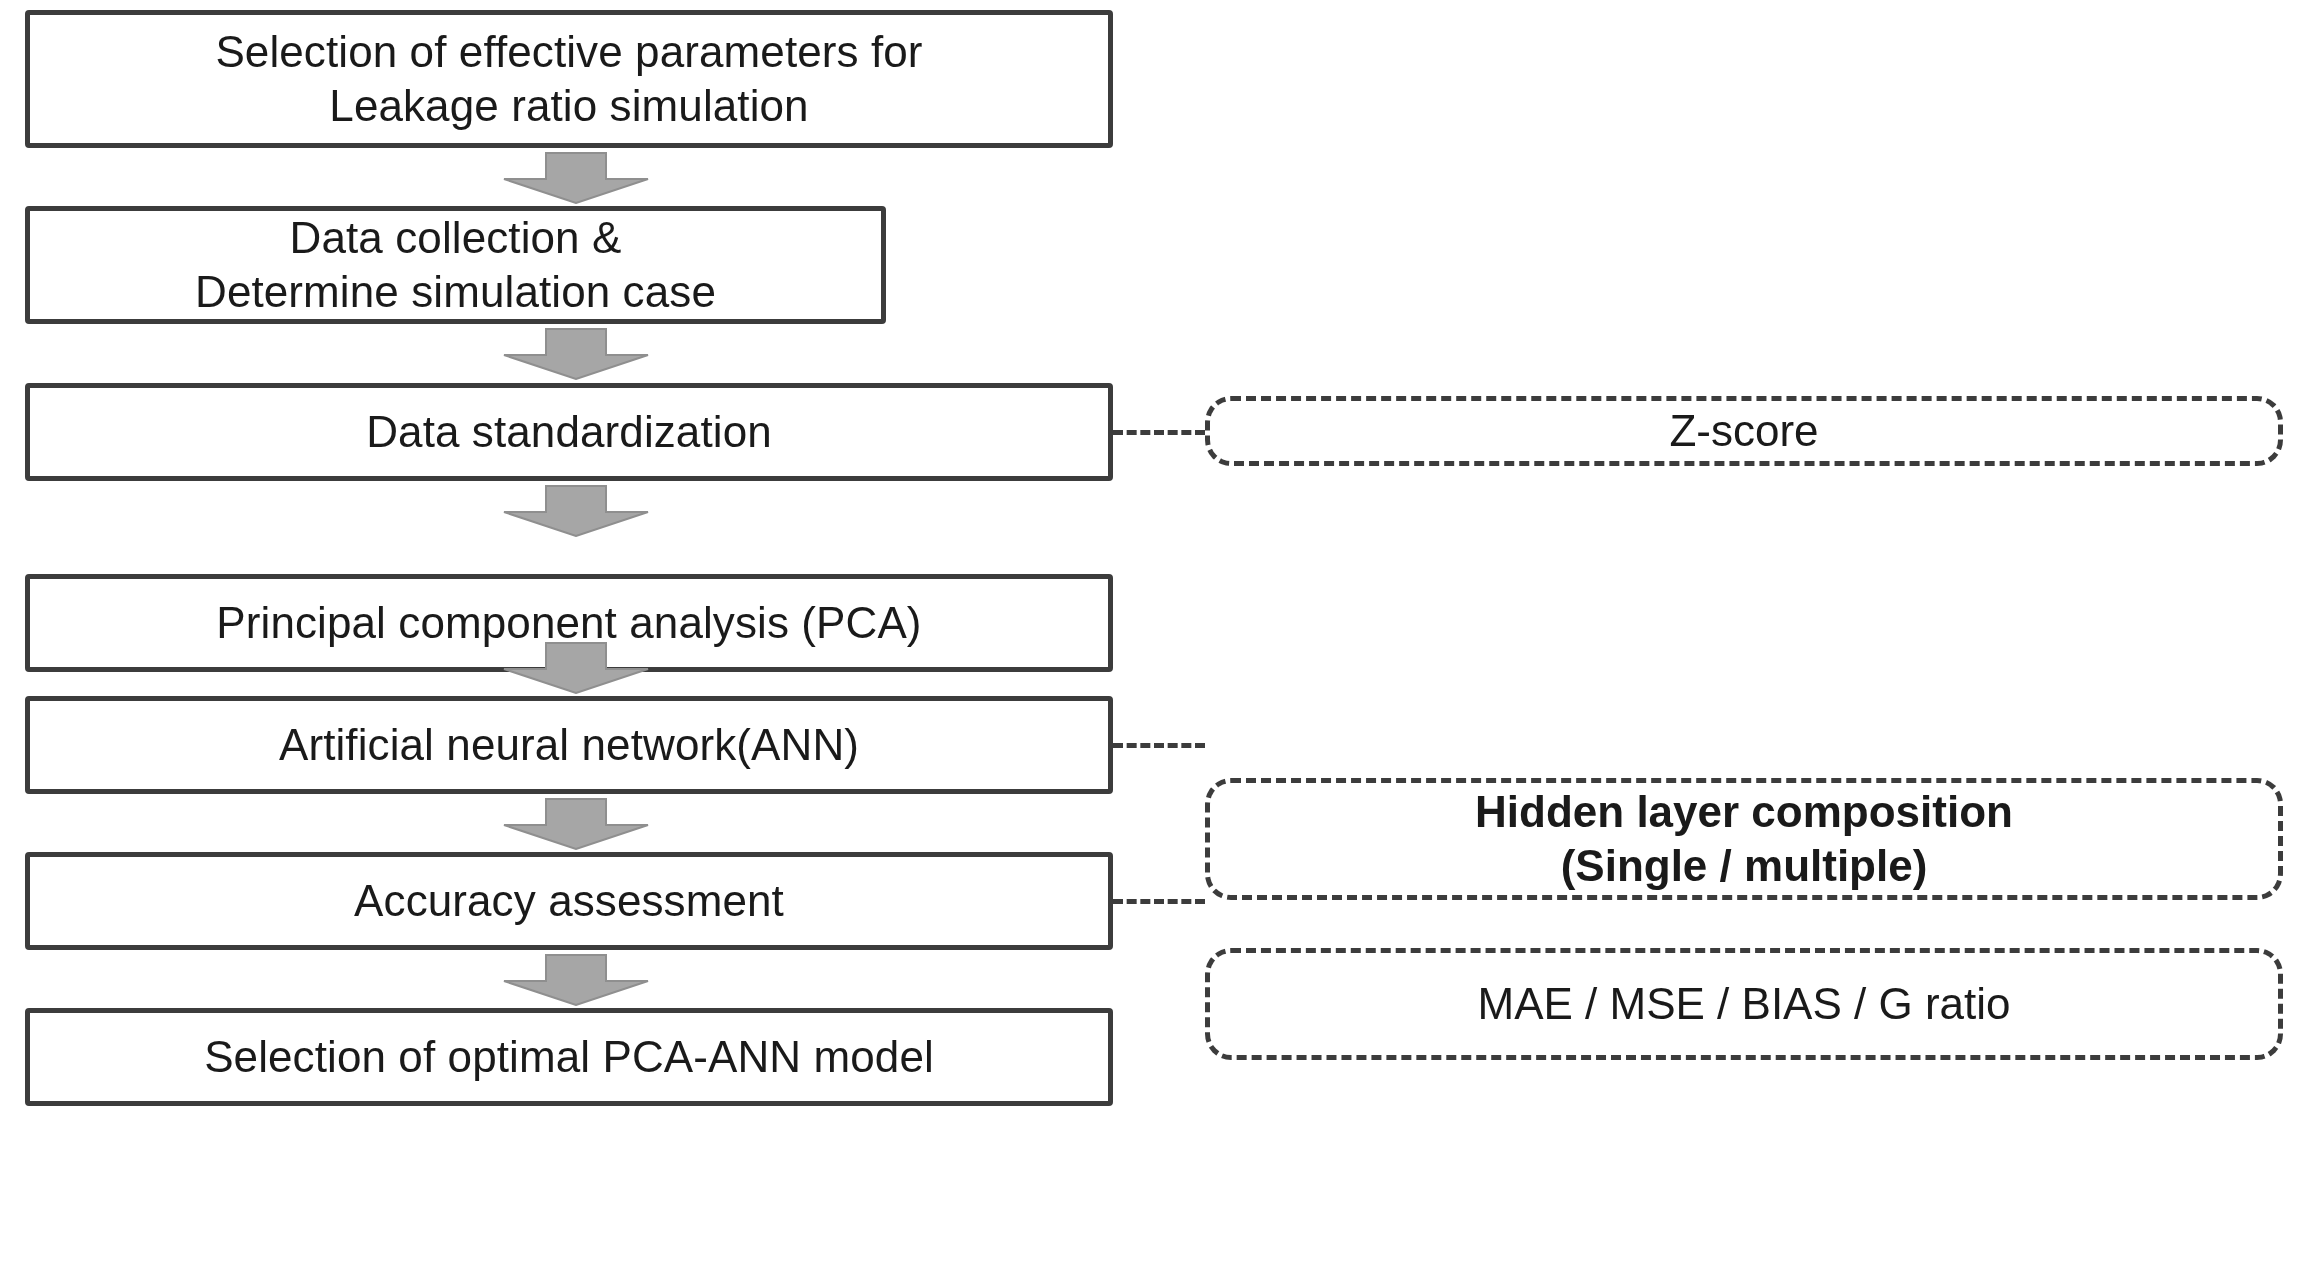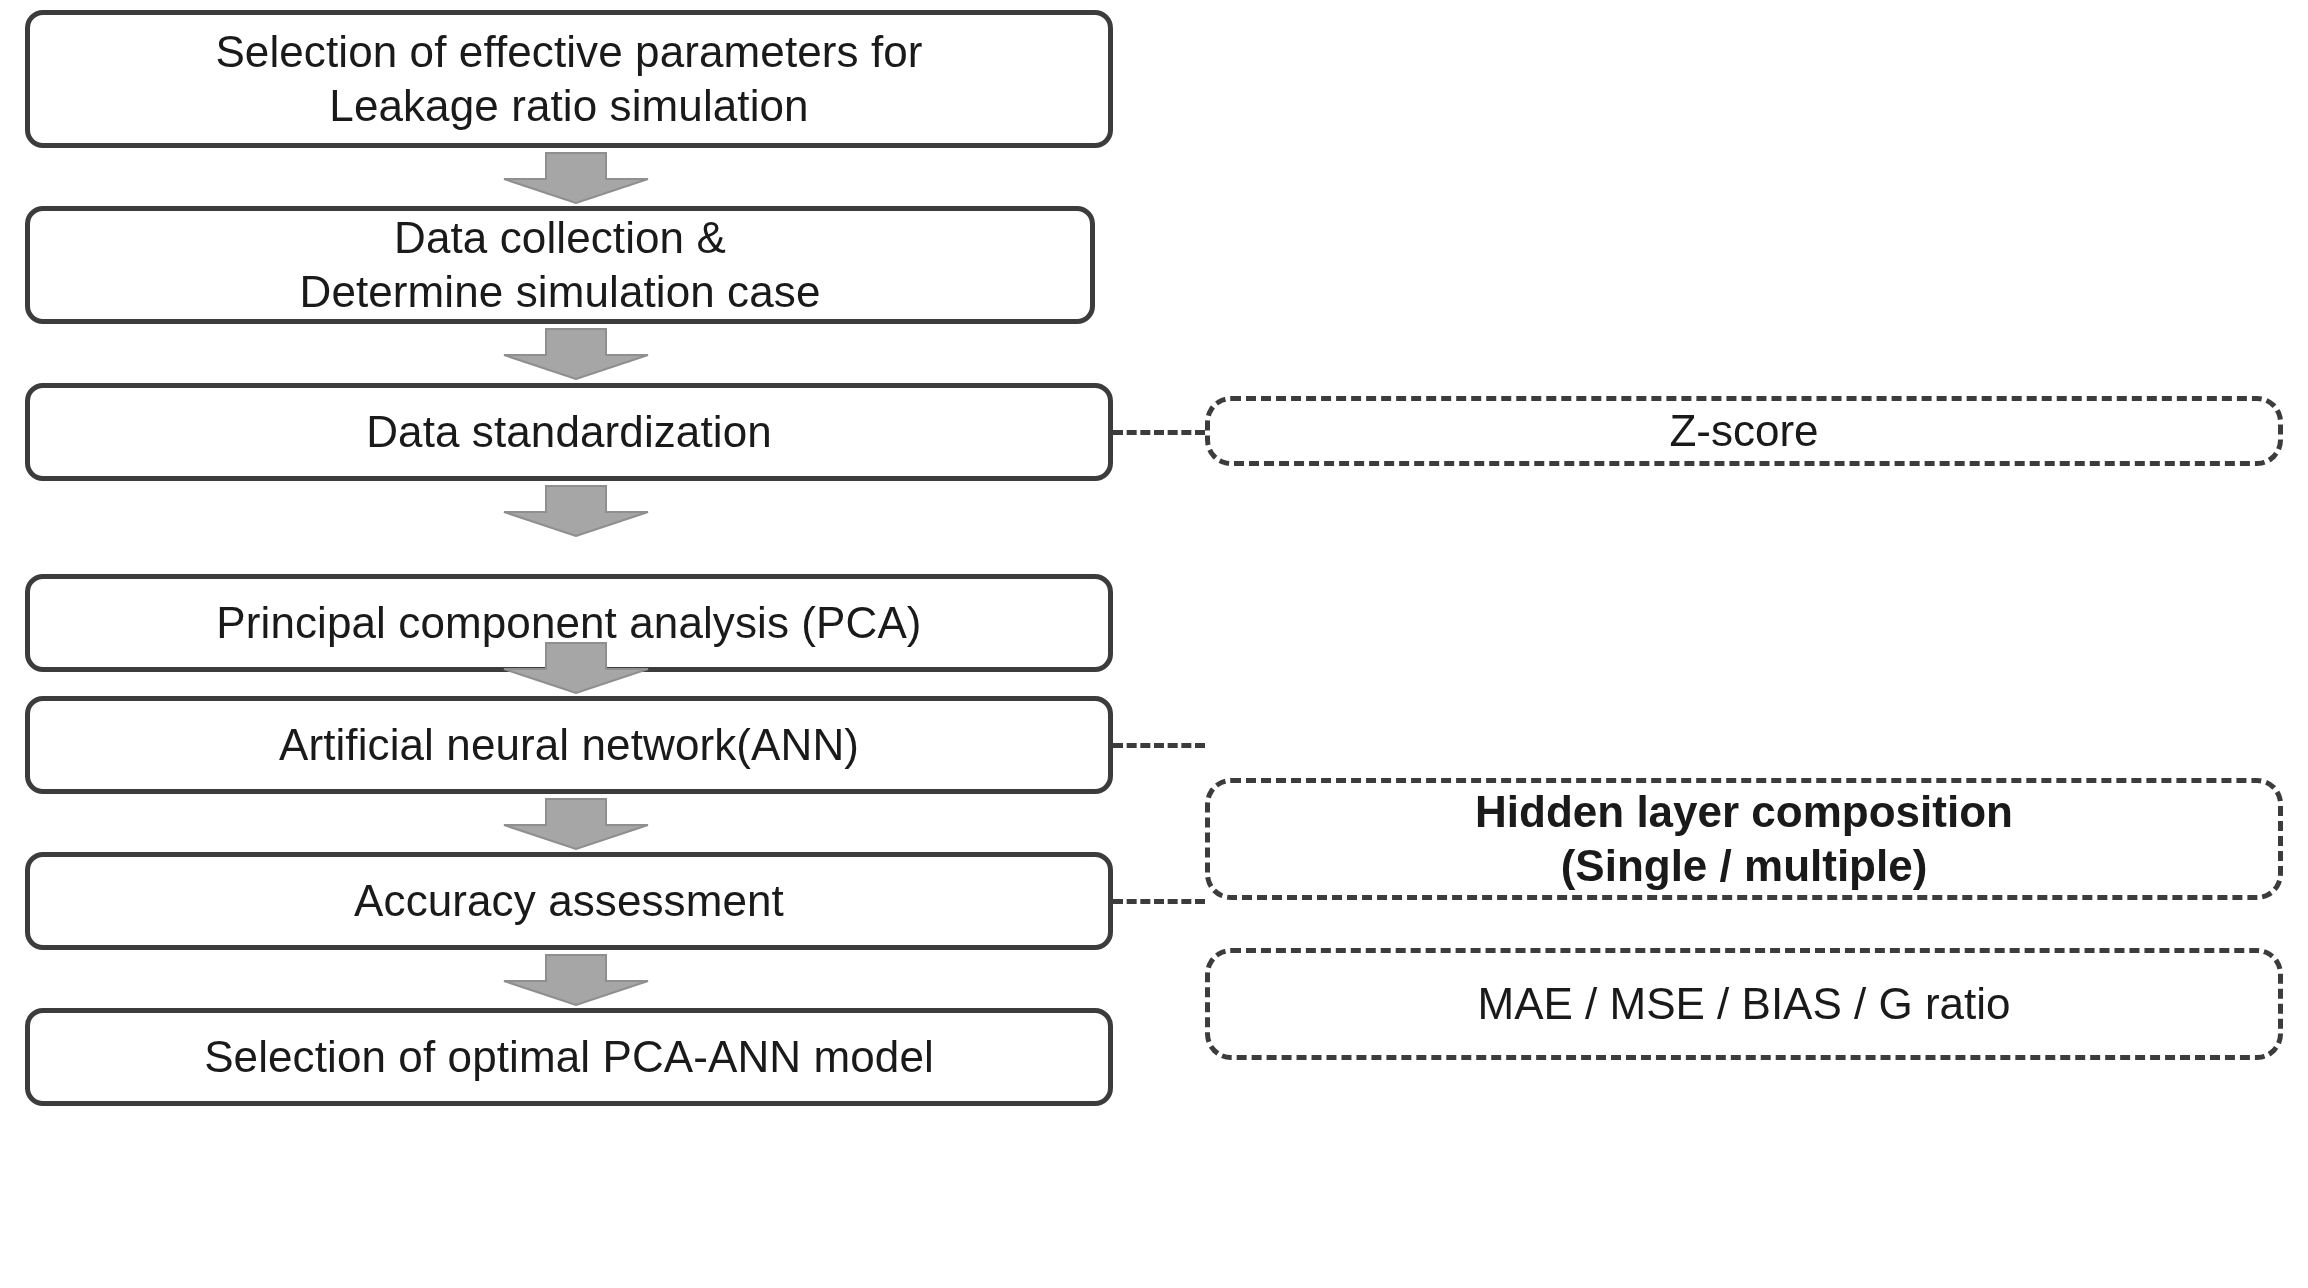--- a/index.html
+++ b/index.html
@@ -18,21 +18,21 @@
     background: #ffffff;
     overflow: hidden;
   }
 
   
   .proc-box {
     position: absolute;
     box-sizing: border-box;
     background: #ffffff;
     border: 5px solid #3c3c3c;
-    border-radius: 18px;
+    border-radius: 4px;
     display: flex;
     align-items: center;
     justify-content: center;
     text-align: center;
     color: #1a1a1a;
     font-size: 44px;
     line-height: 1.22;
     letter-spacing: 0.1px;
     padding: 0 14px;
   }
@@ -87,21 +87,21 @@
       <span>Leakage ratio simulation</span>
     </span>
   </div>
 
   <div class="arrow" style="left:503px; top:152px; width:146px; height:52px;">
     <svg width="146" height="52" viewBox="0 0 146 52" xmlns="http://www.w3.org/2000/svg">
       <polygon points="43,1 103,1 103,27 145,27 73,51 1,27 43,27" fill="#a6a6a6" stroke="#8f8f8f" stroke-width="2"></polygon>
     </svg>
   </div>
 
-  <div class="proc-box" style="left:25px; top:206px; width:1070px; height:118px;">
+  <div class="proc-box" style="left:25px; top:206px; width:861px; height:118px;">
     <span class="label">
       <span>Data collection &amp;</span><br>
       <span>Determine simulation case</span>
     </span>
   </div>
 
   <div class="arrow" style="left:503px; top:328px; width:146px; height:52px;">
     <svg width="146" height="52" viewBox="0 0 146 52" xmlns="http://www.w3.org/2000/svg">
       <polygon points="43,1 103,1 103,27 145,27 73,51 1,27 43,27" fill="#a6a6a6" stroke="#8f8f8f" stroke-width="2"></polygon>
     </svg>

